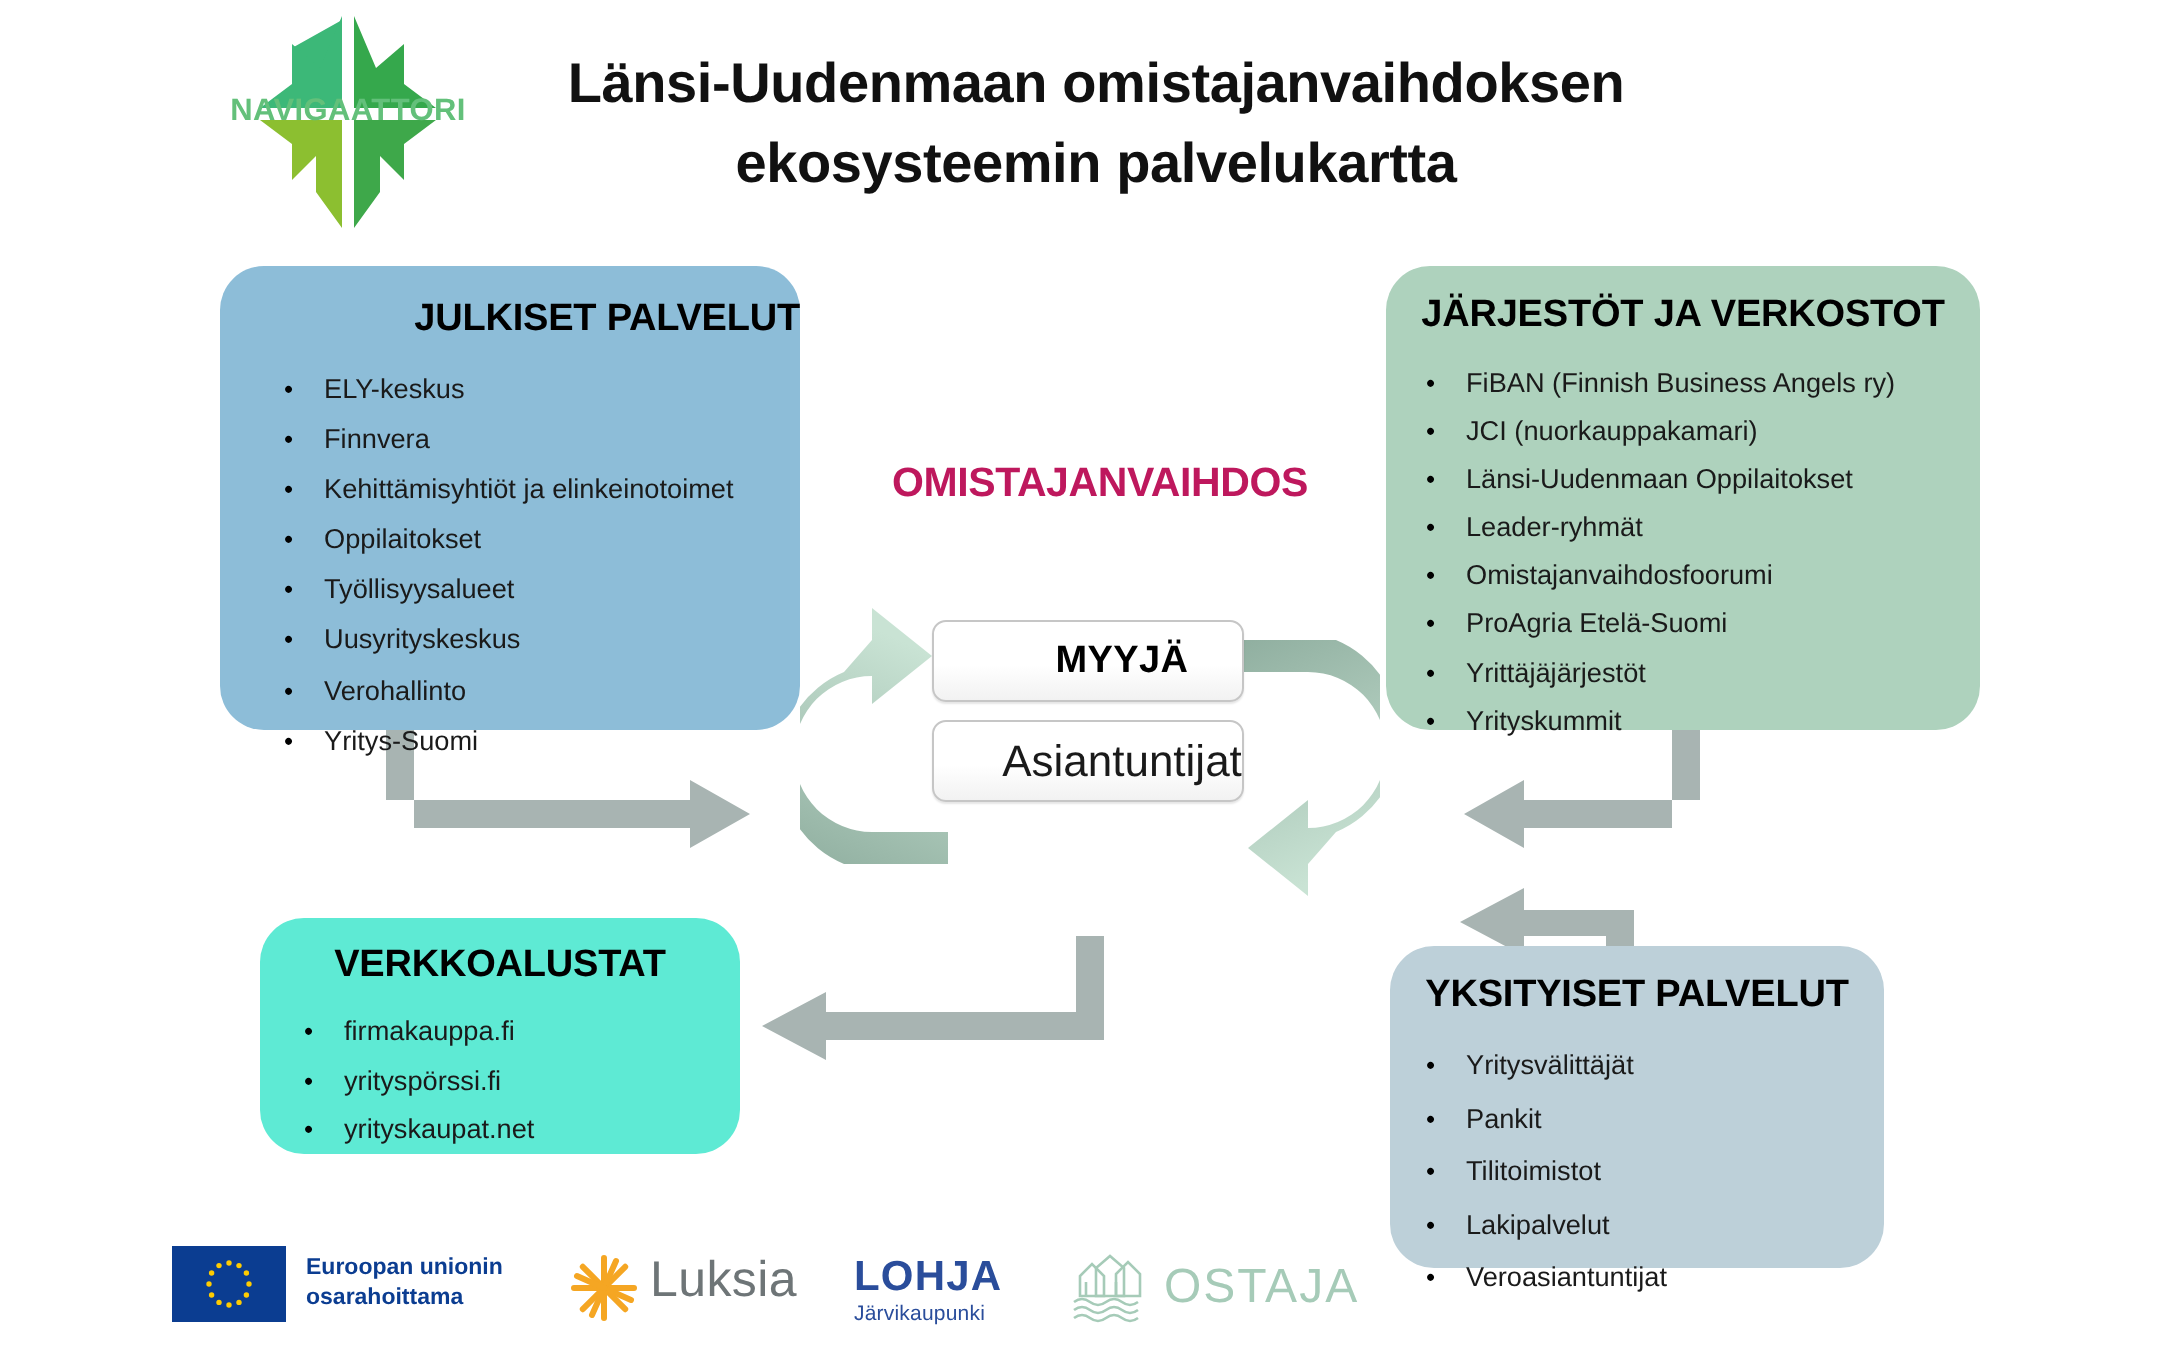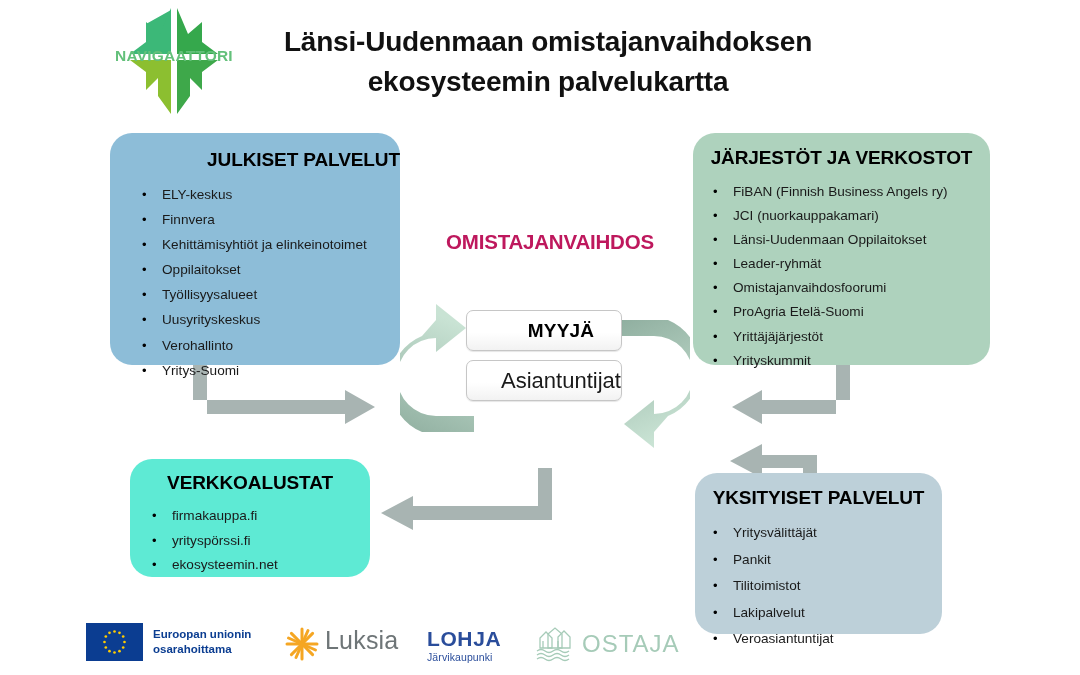--- a/index.html
+++ b/index.html
@@ -314,21 +314,21 @@
       <li><span class="bullet">•</span><span>Yrittäjäjärjestöt</span></li>
       <li><span class="bullet">•</span><span>Yrityskummit</span></li>
     </ul>
   </div>
 
   <div class="panel" id="panel-platforms">
     <div class="panel-title">VERKKOALUSTAT</div>
     <ul>
       <li><span class="bullet">•</span><span>firmakauppa.fi</span></li>
       <li><span class="bullet">•</span><span>yrityspörssi.fi</span></li>
-      <li><span class="bullet">•</span><span>ekosysteemin.net</span></li>
+      <li><span class="bullet">•</span><span>yrityskaupat.net</span></li>
     </ul>
   </div>
 
   <div class="panel" id="panel-private">
     <div class="panel-title">YKSITYISET PALVELUT</div>
     <ul>
       <li><span class="bullet">•</span><span>Yritysvälittäjät</span></li>
       <li><span class="bullet">•</span><span>Pankit</span></li>
       <li><span class="bullet">•</span><span>Tilitoimistot</span></li>
       <li><span class="bullet">•</span><span>Lakipalvelut</span></li>

